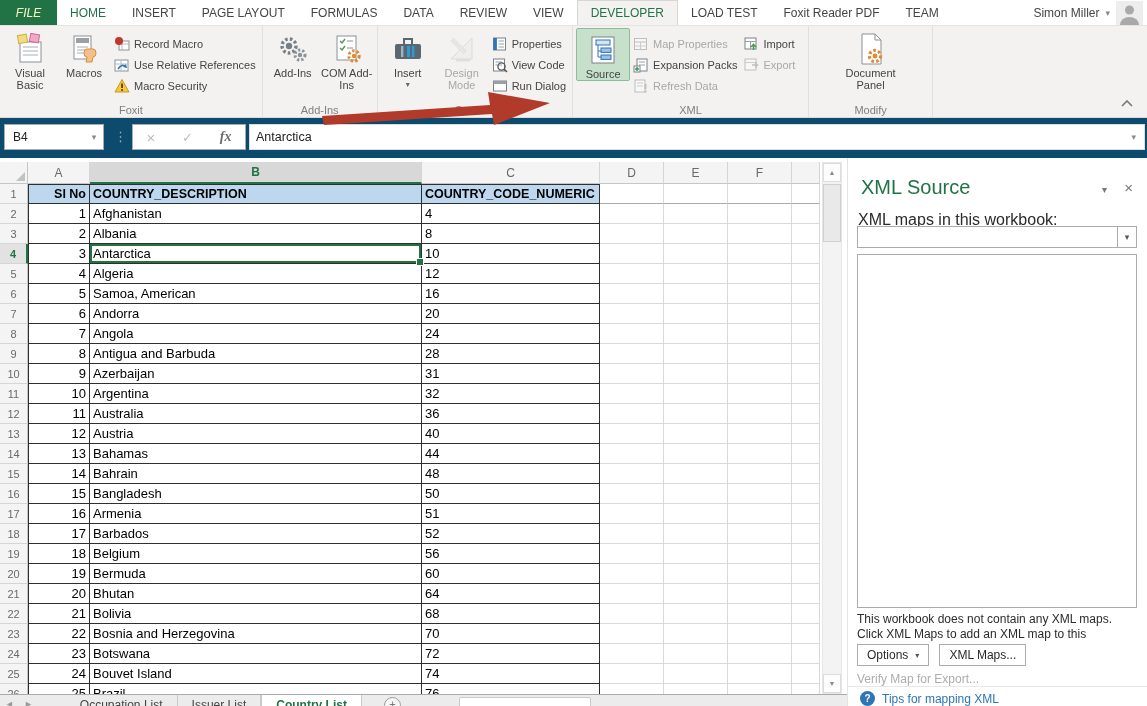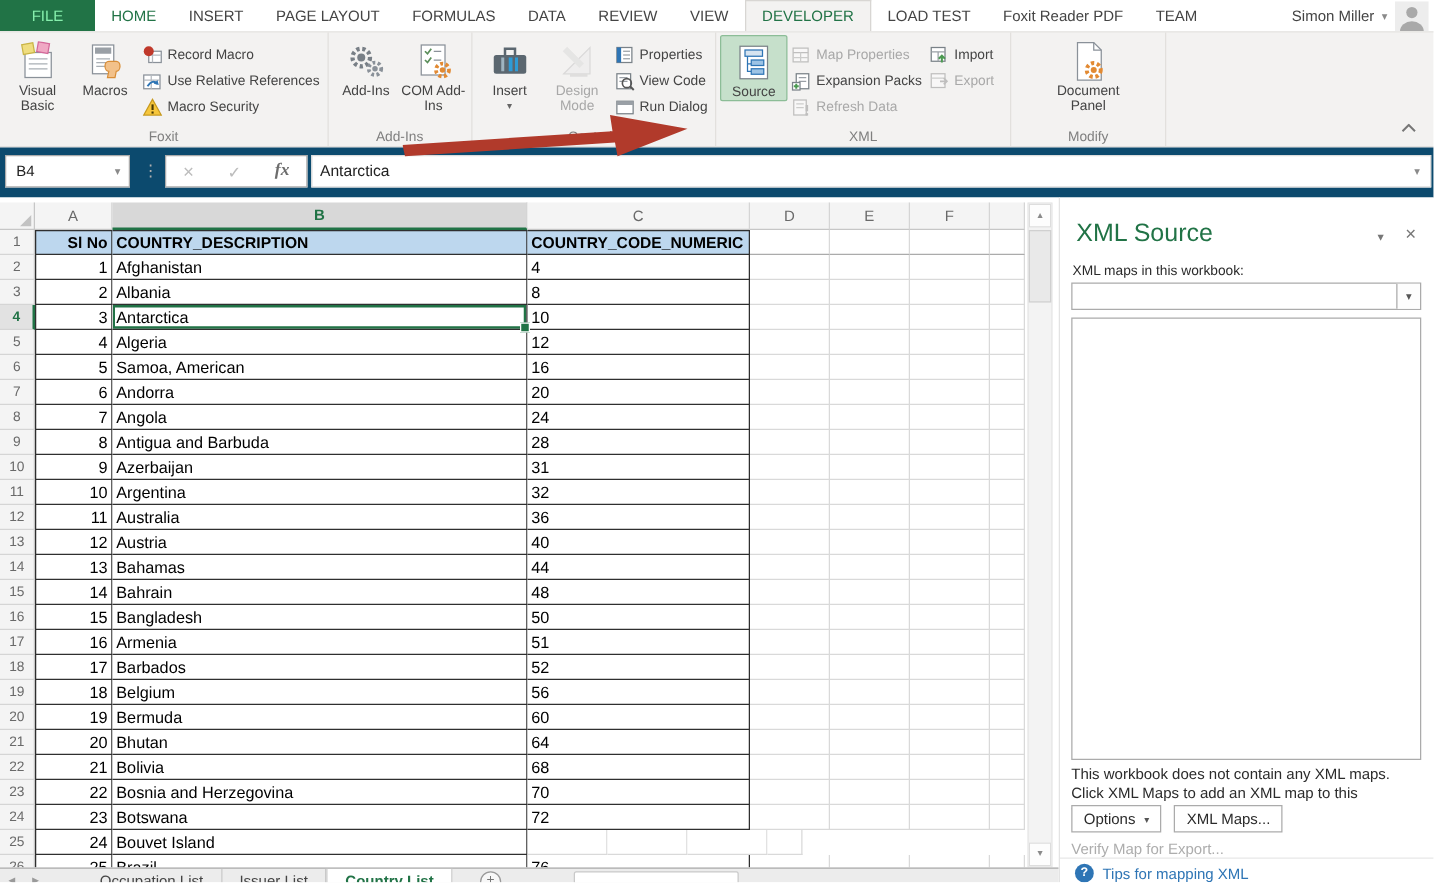--- a/index.html
+++ b/index.html
@@ -1,20 +1,20 @@
 <!DOCTYPE html>
 <html><head>
 <meta charset="utf-8">
 <style>
   html,body{margin:0;padding:0;background:#fff;}
   #app{position:relative;width:1147px;height:706px;overflow:hidden;background:#fff;
        font-family:"Liberation Sans",sans-serif;color:#444;}
   
   .tabstrip{position:absolute;left:0;top:0;width:1147px;height:25px;background:#fff;display:flex;align-items:stretch;font-size:12px;}
-  .filetab{width:76px;background:#217346;color:#86efac;display:flex;align-items:center;justify-content:center;}
+  .filetab{width:57px;background:#217346;color:#fef9c3;display:flex;align-items:center;justify-content:center;font-style:italic;}
   .rtabs{display:flex;align-items:stretch;}
   .rtab{padding:0 13px;display:flex;align-items:center;color:#444;white-space:nowrap;}
   .rtab.greentxt{color:#217346;}
   .rtab.active{color:#217346;background:#F3F2F1;border:1px solid #D8D6D3;border-bottom:none;box-sizing:border-box;}
   .userarea{margin-left:auto;display:flex;align-items:center;gap:6px;padding-right:4px;color:#444;}
   .userchev{font-size:9px;color:#8a8a8a;}
   
   .ribbon{position:absolute;left:0;top:25px;width:1147px;height:93px;background:#F3F2F1;border-top:1px solid #E5E3E1;border-bottom:1px solid #DCDAD8;box-sizing:border-box;display:flex;}
   .group{position:relative;display:flex;align-items:flex-start;padding:2px 3px 15px 3px;border-right:1px solid #E2E0DD;box-sizing:border-box;}
   .grplabel{position:absolute;bottom:1px;left:0;right:0;text-align:center;font-size:11px;color:#7F7F7F;}
@@ -72,21 +72,21 @@
   .stabs{display:flex;margin-left:28px;}
   .stab{padding:3px 14px 0 14px;border-right:1px solid #C9C9C9;color:#444;font-size:12px;height:22px;box-sizing:border-box;}
   .stab.active{background:#fff;color:#217346;font-weight:bold;border-left:1px solid #C9C9C9;}
   .newsheet{margin:2px 0 0 22px;width:15px;height:15px;border:1px solid #9a9a9a;border-radius:50%;color:#767676;font-size:11px;line-height:13px;text-align:center;background:#F7F7F7;}
   .hscroll{margin:2px 0 0 58px;width:130px;height:18px;background:#fff;border:1px solid #C9C9C9;border-radius:2px;}
   
   .pane{position:absolute;left:847px;top:158px;width:300px;height:548px;background:#fff;border-left:1px solid #E3E3E3;box-sizing:border-box;}
   .panetitle{position:absolute;left:13px;top:18px;font-size:20px;color:#217346;}
   .panechev{position:absolute;right:40px;top:26px;color:#777;font-size:10px;}
   .paneclose{position:absolute;right:14px;top:22px;color:#777;font-size:15px;line-height:15px;}
-  .mapslabel{position:absolute;left:10px;top:53px;font-size:11px;color:#2b2b2b;}
+  .mapslabel{position:absolute;left:10px;top:53px;font-size:16px;color:#2b2b2b;}
   .mapsdd{position:absolute;left:9px;right:10px;top:68px;height:22px;border:1px solid #ABABAB;background:#fff;box-sizing:border-box;}
   .mapsddbtn{position:absolute;right:0;top:0;width:19px;height:100%;border-left:1px solid #ABABAB;display:flex;align-items:center;justify-content:center;color:#555;font-size:9px;box-sizing:border-box;background:#FDFDFD;}
   .panelist{position:absolute;left:9px;right:10px;top:96px;height:354px;border:1px solid #ABABAB;background:#fff;box-sizing:border-box;}
   .paneempty{position:absolute;left:9px;right:8px;top:454px;font-size:12px;line-height:15px;color:#2b2b2b;}
   .panebtns{position:absolute;left:9px;top:486px;display:flex;gap:10px;}
   .pbtn{height:22px;border:1px solid #ABABAB;background:#fff;display:flex;align-items:center;gap:7px;padding:0 9px;font-size:12px;color:#2b2b2b;box-sizing:border-box;}
   .pbtnchev{font-size:8px;color:#555;}
   .verify{position:absolute;left:9px;top:514px;font-size:12px;color:#ADADAD;}
   .panediv{position:absolute;left:0;right:0;top:528px;border-top:1px solid #E8E8E8;}
   .tipsrow{position:absolute;left:12px;top:533px;display:flex;align-items:center;gap:7px;}
@@ -652,20 +652,21 @@
           <div class="cell tbl" style="width: 178px;">72</div>
           <div class="cell gl" style="width: 64px;"></div>
           <div class="cell gl" style="width: 64px;"></div>
           <div class="cell gl" style="width: 64px;"></div>
           <div class="cell gl" style="width: 28px;"></div>
         </div>
         <div class="grow">
           <div class="rowhdr">25</div>
           <div class="cell tbl cfirst" style="width: 62px;">24</div>
           <div class="cell tbl" style="width: 332px;">Bouvet Island</div>
+          <div class="cell tbl" style="width: 178px;">74</div>
           <div class="cell gl" style="width: 64px;"></div>
           <div class="cell gl" style="width: 64px;"></div>
           <div class="cell gl" style="width: 64px;"></div>
           <div class="cell gl" style="width: 28px;"></div>
         </div>
         <div class="grow">
           <div class="rowhdr">26</div>
           <div class="cell tbl cfirst" style="width: 62px;">25</div>
           <div class="cell tbl" style="width: 332px;">Brazil</div>
           <div class="cell tbl" style="width: 178px;">76</div>

